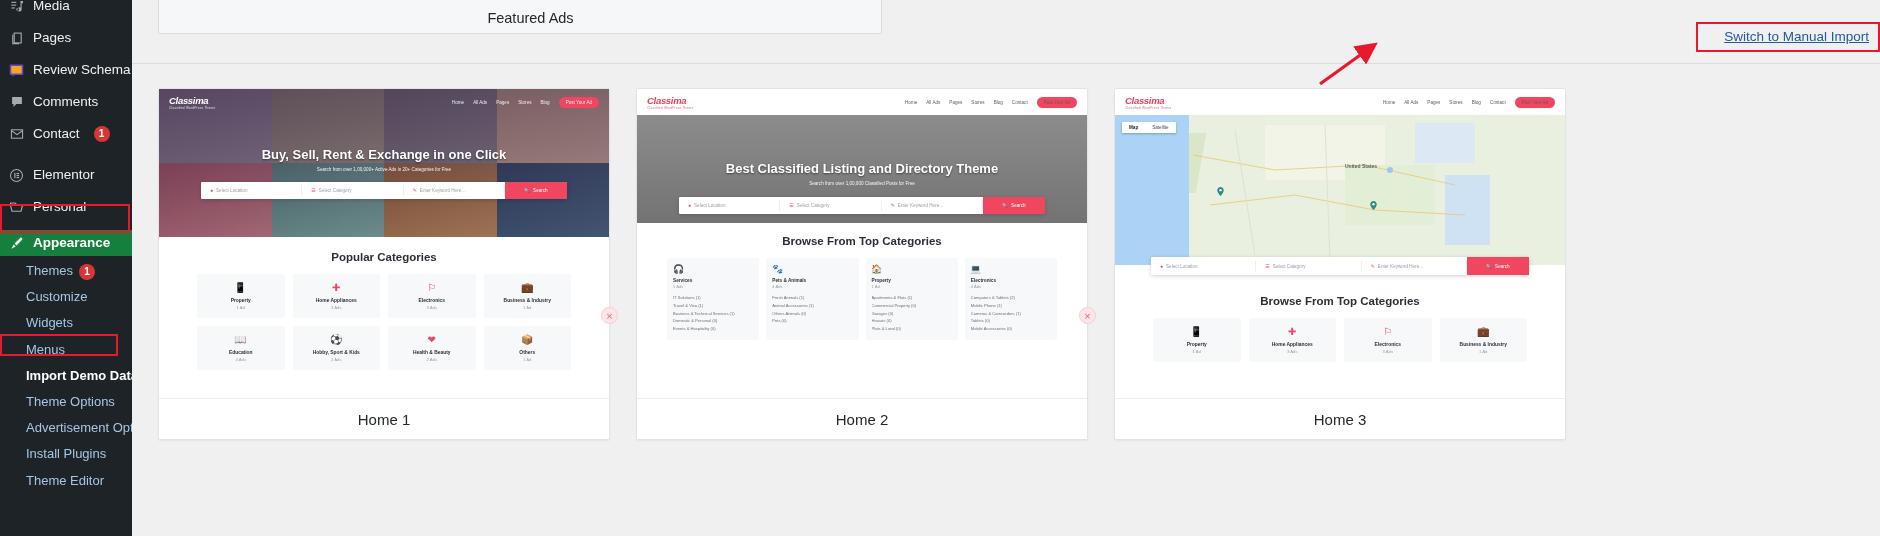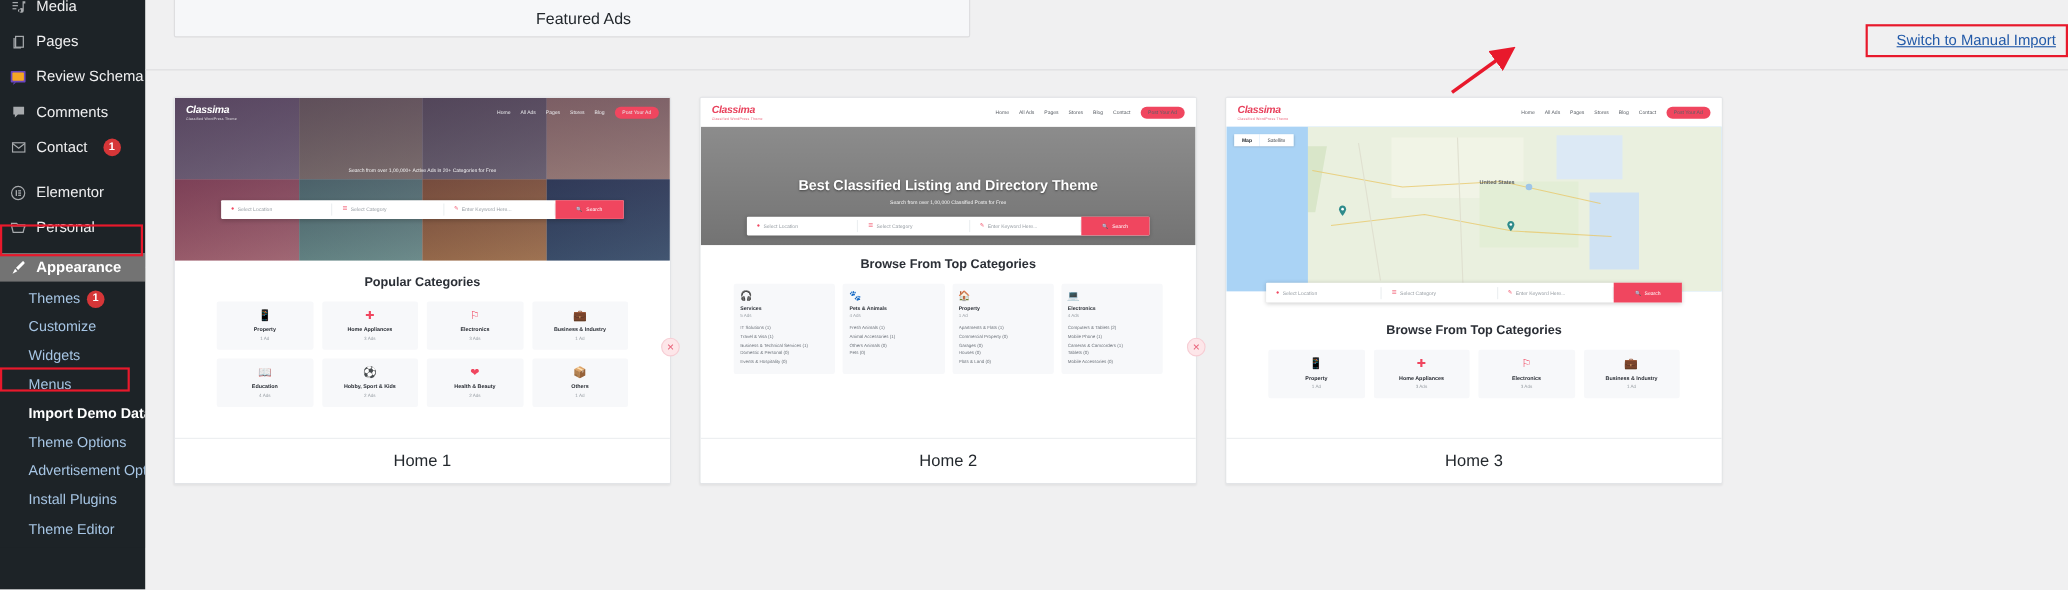--- a/index.html
+++ b/index.html
@@ -27,21 +27,21 @@
   .menu-item .ico {
     width:17px; flex:0 0 17px; text-align:center;
     font-size:13px; color:#a7aaad; line-height:1;
     display:flex; align-items:center; justify-content:center;
   }
   .menu-item .ico svg { display:block; }
   .menu-item .lbl { font-size:13.5px; }
   .menu-gap { height:9px; }
 
   .menu-item.current {
-    background:#737373; color:#fff; font-weight:600;
+    background:#15803d; color:#fff; font-weight:600;
     position:relative; height:26px; line-height:26px;
   }
   .menu-item.current .ico { color:#fff; }
   .menu-item.current .lbl { font-weight:600; }
   .menu-item.current::after{
     content:""; position:absolute; right:-8px; top:50%;
     margin-top:-8px; border:8px solid transparent;
     border-right-color:#f0f0f1;
   }
   .hl-box {
@@ -339,20 +339,21 @@
                 <span>Home</span>
                 <span>All Ads</span>
                 <span>Pages</span>
                 <span>Stores</span>
                 <span>Blog</span>
                 <span class="mini-cta">Post Your Ad</span>
               </div>
             </div>
 
             <div class="hero-txt">
+              <div class="hero-title">Buy, Sell, Rent &amp; Exchange in one Click</div>
               <div class="hero-sub">Search from over 1,00,000+ Active Ads in 20+ Categories for Free</div>
             </div>
 
             <div class="searchbar">
               <div class="sb-field">
                   <span class="g">●</span>
                   <span>Select Location</span>
                 </div>
               <div class="sb-field">
                   <span class="g">☰</span>

